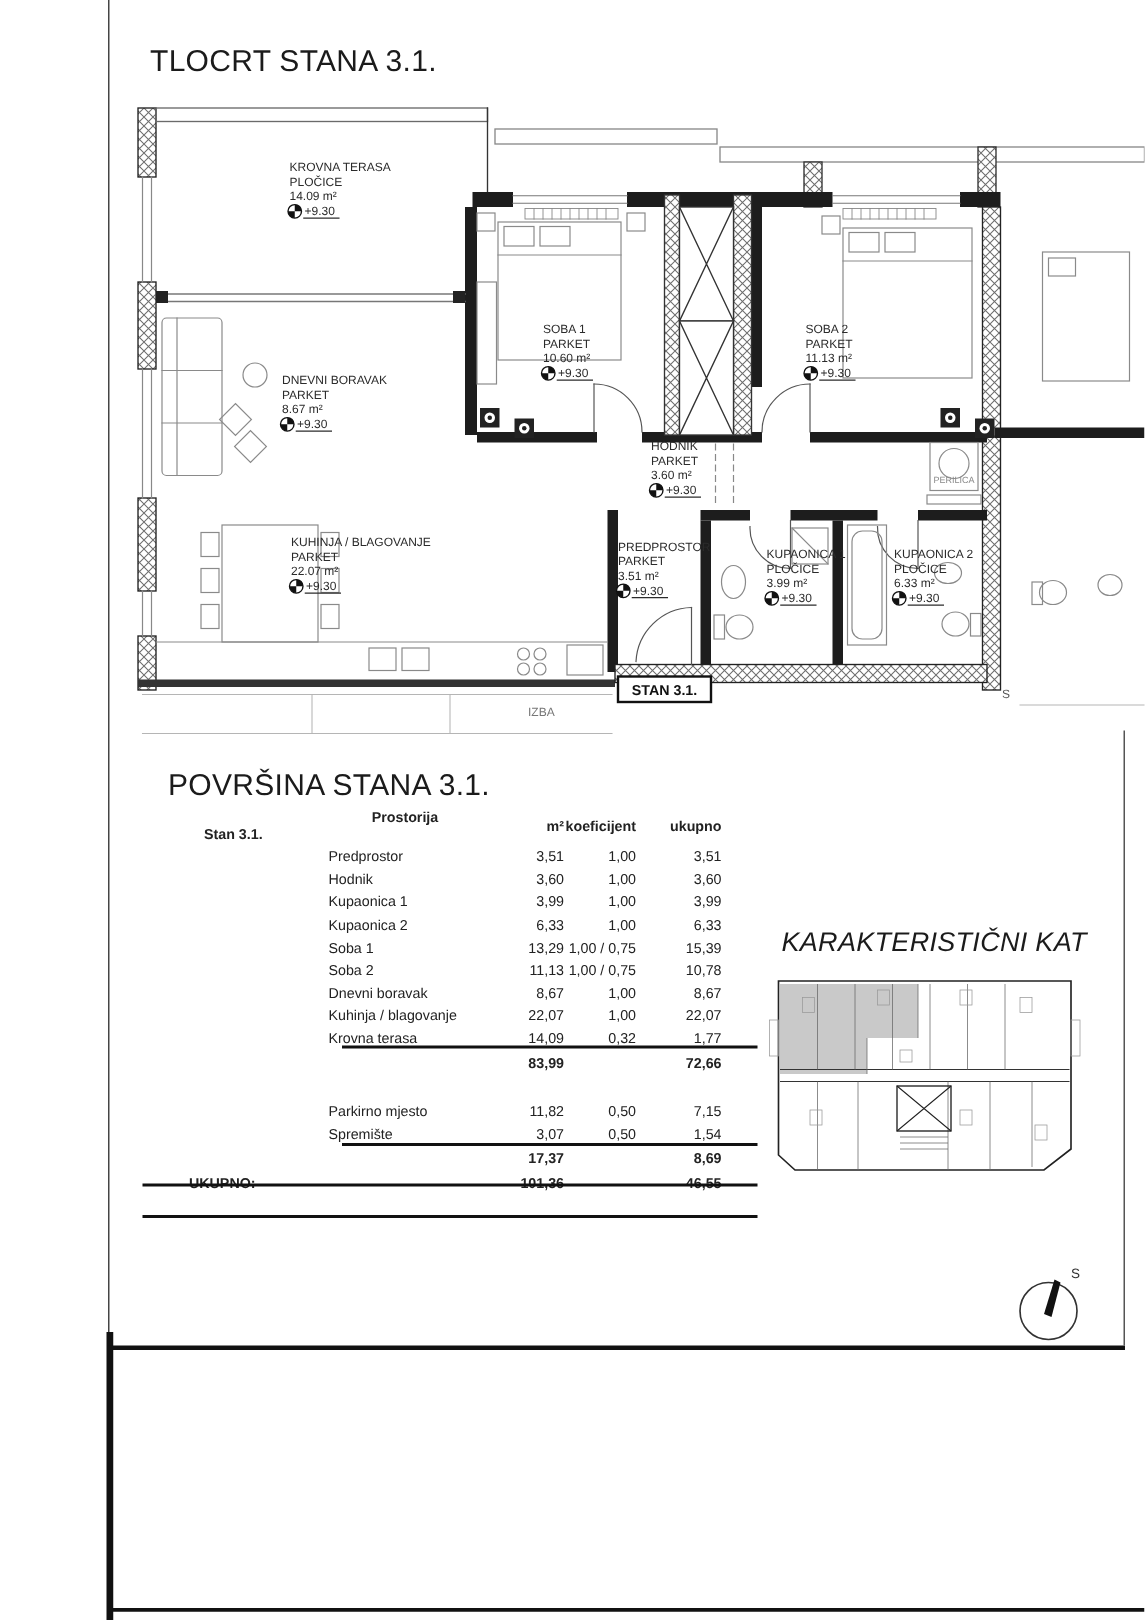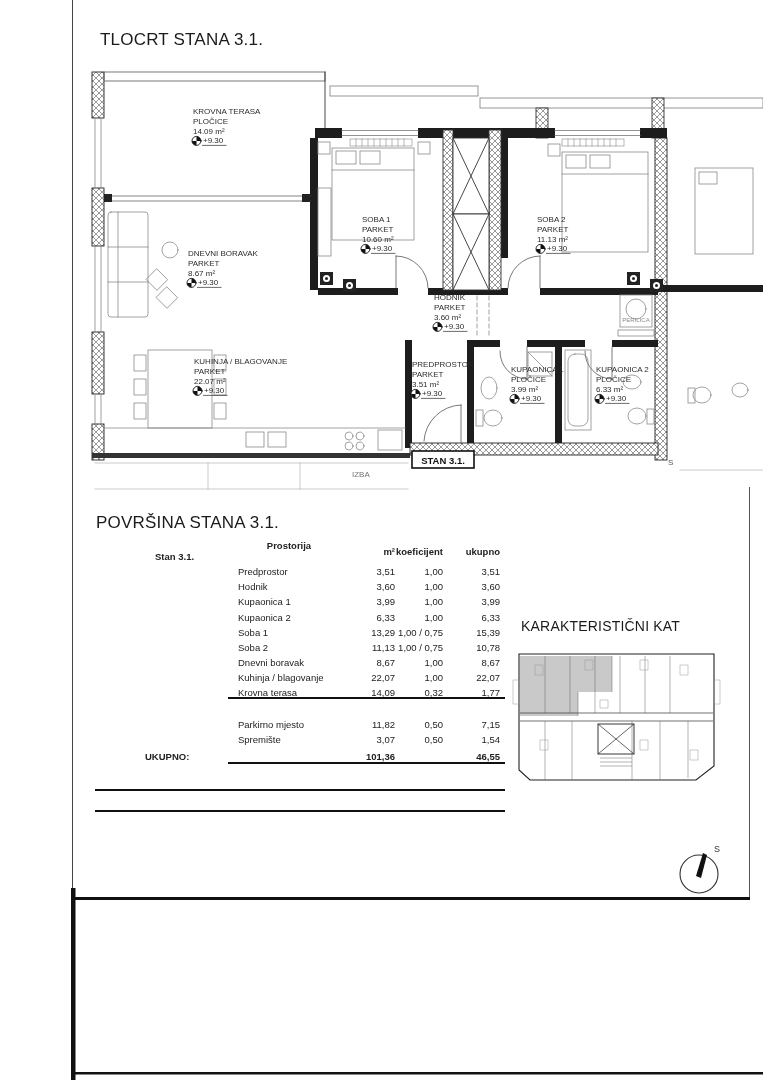--- a/index.html
+++ b/index.html
@@ -1,24 +1,24 @@
 <!DOCTYPE html>
 <html><head>
 <meta charset="utf-8">
 <style>
   html,body{margin:0;padding:0;}
   body{width:763px;height:1080px;background:#fff;position:relative;overflow:hidden;
        font-family:"Liberation Sans",sans-serif;color:#1c1c1c;}
   .abs{position:absolute;}
-  .title{font-size:17px;color:#1b1b1b;letter-spacing:.2px;}
+  .title{font-size:20px;color:#1b1b1b;letter-spacing:.2px;}
   #drawing{position:absolute;left:0;top:0;}
   svg text{font-family:"Liberation Sans",sans-serif;}
   .room-line{font-size:8px;fill:#2b2b2b;}
   
-  #area-table{position:absolute;left:105px;top:534px;width:412px;font-size:9.5px;color:#222;}
+  #area-table{position:absolute;left:86px;top:534px;width:412px;font-size:9.5px;color:#222;}
   .trow{display:grid;grid-template-columns:133px 102px 55px 48px 57px;height:15.1px;align-items:center;}
   .c-name{text-align:left;}
   .c-num{text-align:right;}
   .b{font-weight:700;}
   .hdr .c-name{text-align:center;font-weight:700;}
   .hdr .c-num{font-weight:700;margin-top:12px;}
   .rule{position:absolute;background:#111;}
   .grp{padding-left:50px;font-weight:700;}
   .totlab{padding-left:40px;font-weight:700;}
 </style>
@@ -382,23 +382,23 @@
 
   <g>
     <circle cx="699" cy="874" r="19" fill="none" stroke="#333" stroke-width="1.1"></circle>
     <polygon points="696,876 703,853 707,855 701,878" fill="#111"></polygon>
     <text x="714" y="852" font-size="9" fill="#333">S</text>
   </g>
 </svg>
 
 <div class="abs title" style="left:100px;top:30px;">TLOCRT STANA 3.1.</div>
 
-<div class="abs title" style="left:96px;top:513px;">POVRŠINA STANA 3.1.</div>
-
-<div class="abs title" style="left:521px;top:618px;font-size:14px;">KARAKTERISTIČNI KAT</div>
+<div class="abs title" style="left:112px;top:513px;">POVRŠINA STANA 3.1.</div>
+
+<div class="abs title" style="left:521px;top:618px;font-size:18px;font-style:italic;">KARAKTERISTIČNI KAT</div>
 
 <div id="area-table">
     <div class="trow hdr">
       <div class=" "></div>
       <div class="c-name ">Prostorija</div>
       <div class="c-num ">m²</div>
       <div class="c-num ">koeficijent</div>
       <div class="c-num ">ukupno</div>
     </div>
     <div class="trow ">
@@ -464,34 +464,48 @@
       <div class="c-num ">1,00</div>
       <div class="c-num ">22,07</div>
     </div>
     <div class="trow ">
       <div class=" "></div>
       <div class="c-name ">Krovna terasa</div>
       <div class="c-num ">14,09</div>
       <div class="c-num ">0,32</div>
       <div class="c-num ">1,77</div>
     </div>
+    <div class="trow " style="margin-top: 1.5px;">
+      <div class=" "></div>
+      <div class="c-name "></div>
+      <div class="c-num b">83,99</div>
+      <div class="c-num "></div>
+      <div class="c-num b">72,66</div>
+    </div>
     <div style="height: 17px;"></div>
     <div class="trow ">
       <div class=" "></div>
       <div class="c-name ">Parkirno mjesto</div>
       <div class="c-num ">11,82</div>
       <div class="c-num ">0,50</div>
       <div class="c-num ">7,15</div>
     </div>
     <div class="trow ">
       <div class=" "></div>
       <div class="c-name ">Spremište</div>
       <div class="c-num ">3,07</div>
       <div class="c-num ">0,50</div>
       <div class="c-num ">1,54</div>
+    </div>
+    <div class="trow " style="margin-top: 1.5px;">
+      <div class=" "></div>
+      <div class="c-name "></div>
+      <div class="c-num b">17,37</div>
+      <div class="c-num "></div>
+      <div class="c-num b">8,69</div>
     </div>
     <div class="trow " style="margin-top: 2px;">
       <div class="totlab ">UKUPNO:</div>
       <div class="c-name "></div>
       <div class="c-num b">101,36</div>
       <div class="c-num "></div>
       <div class="c-num b">46,55</div>
     </div>
   </div>
 

